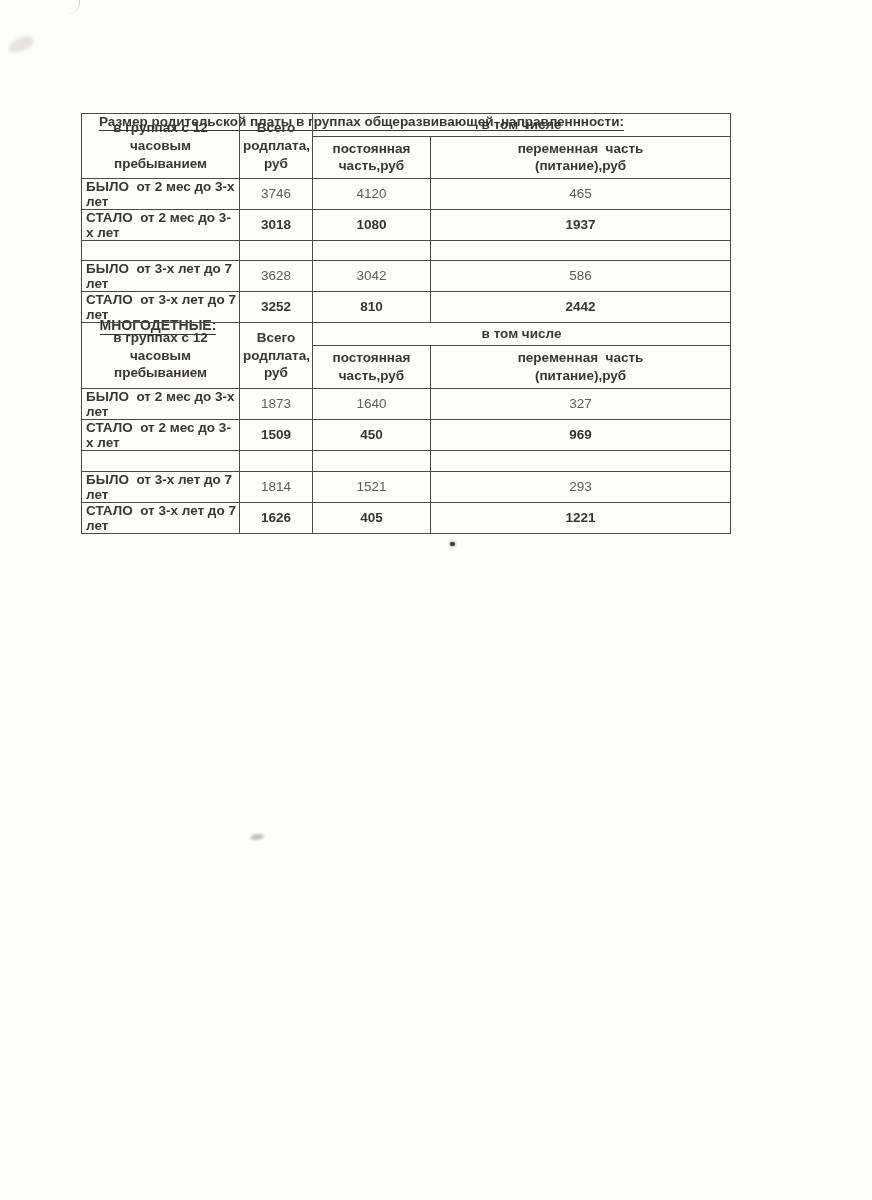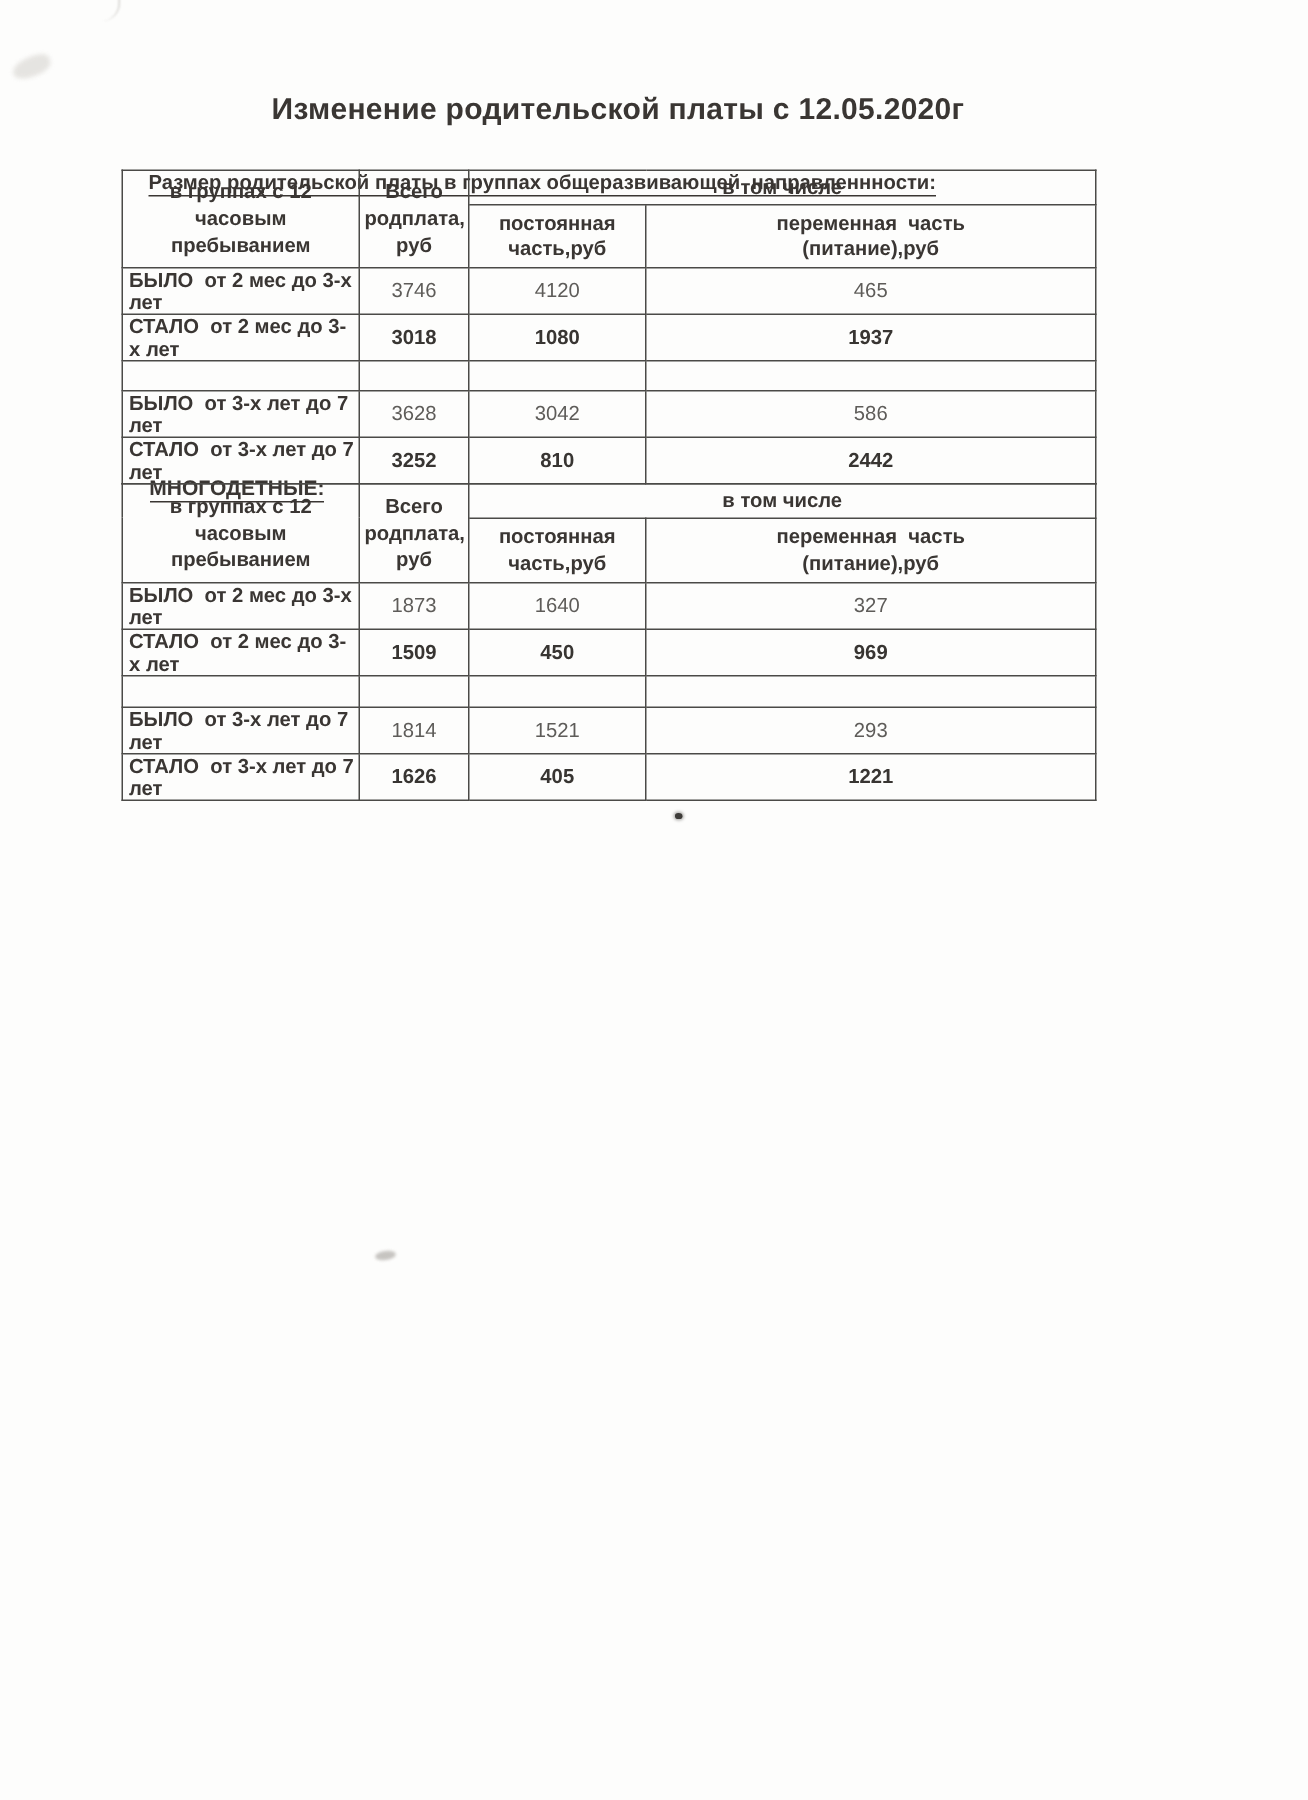--- a/index.html
+++ b/index.html
@@ -121,21 +121,20 @@
     border:1px solid #c9c7c3; border-top:none; border-left:none; border-bottom:none;
     border-radius:0 0 12px 0;
     filter:blur(.6px); opacity:.8;
   }
 </style>
 </head>
 <body>
 
 <div class="page">
 
-  <h1 class="title">Изменение родительской платы с 12.05.2020г</h1>
 
   <div class="section-heading" id="sec1">
     <span class="u">Размер родительской платы в группах общеразвивающей  направленнности:</span>
   </div>
 
   <table class="paytable" id="table1">
     <colgroup>
         <col class="c1">
         <col class="c2">
         <col class="c3">

